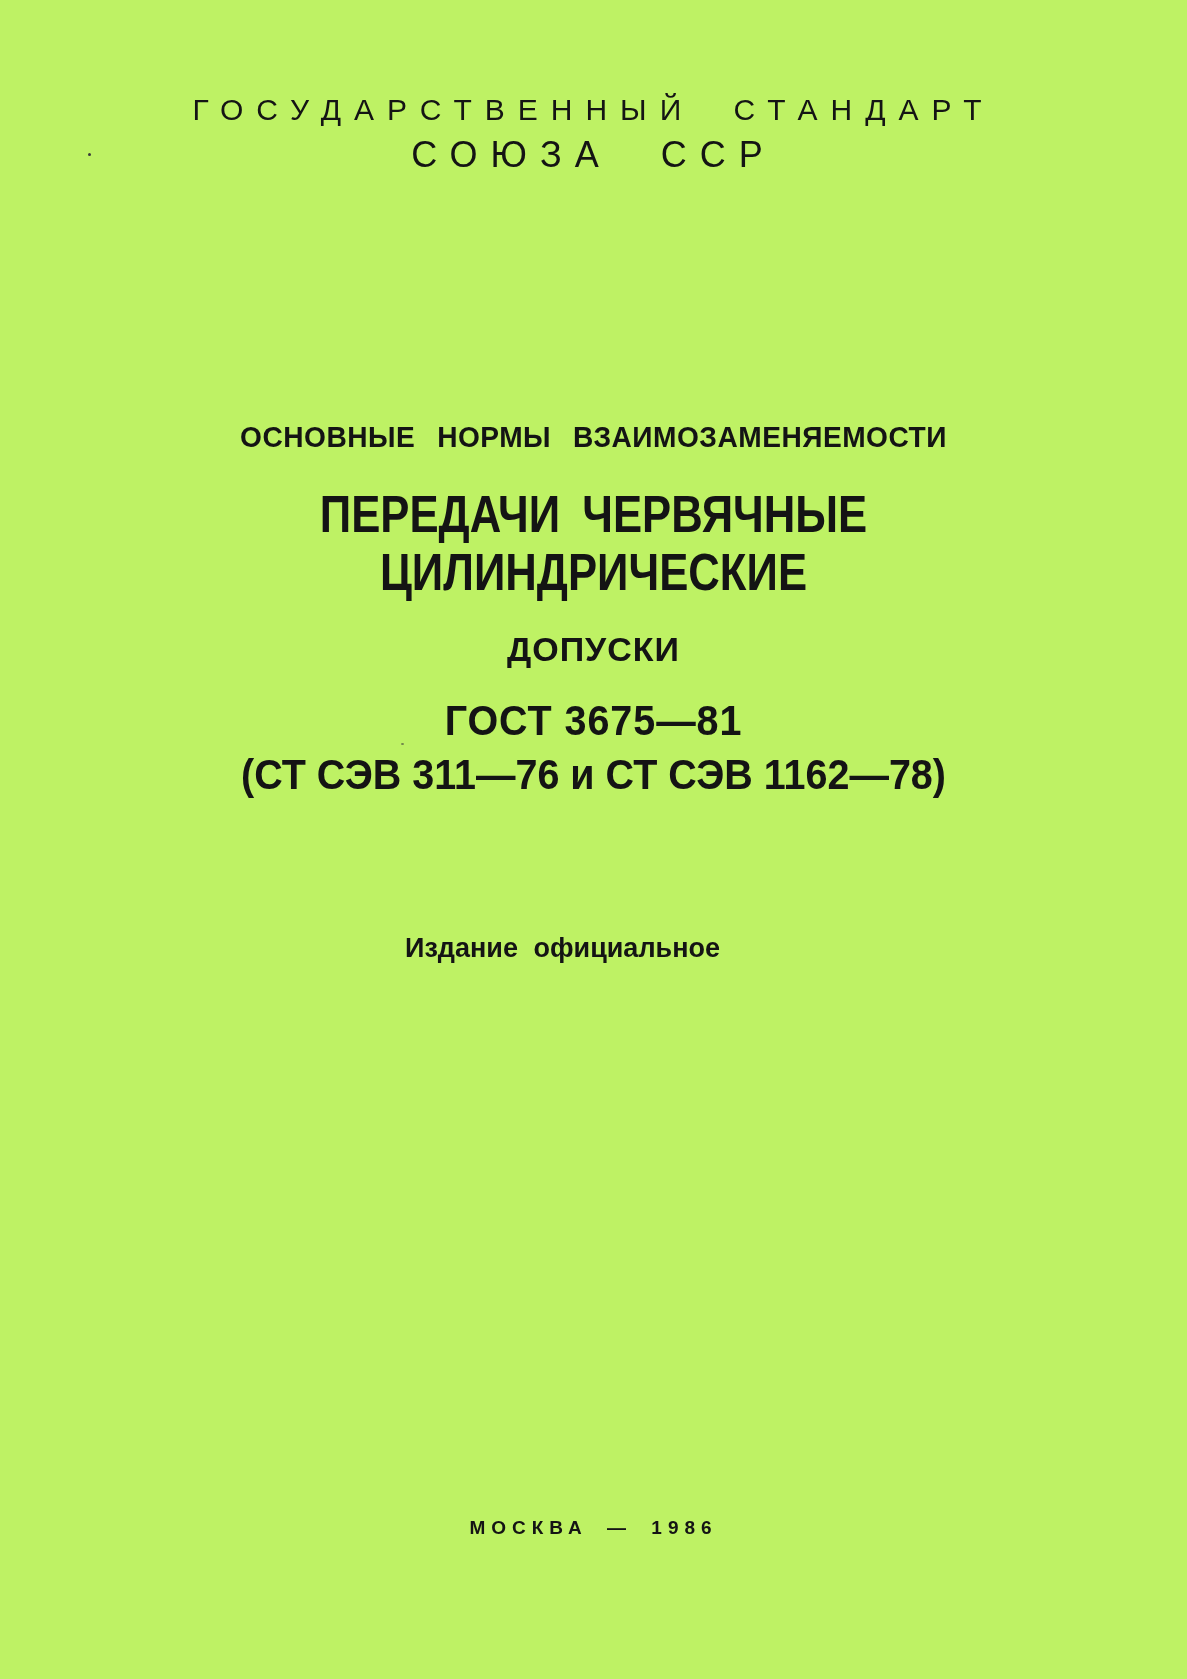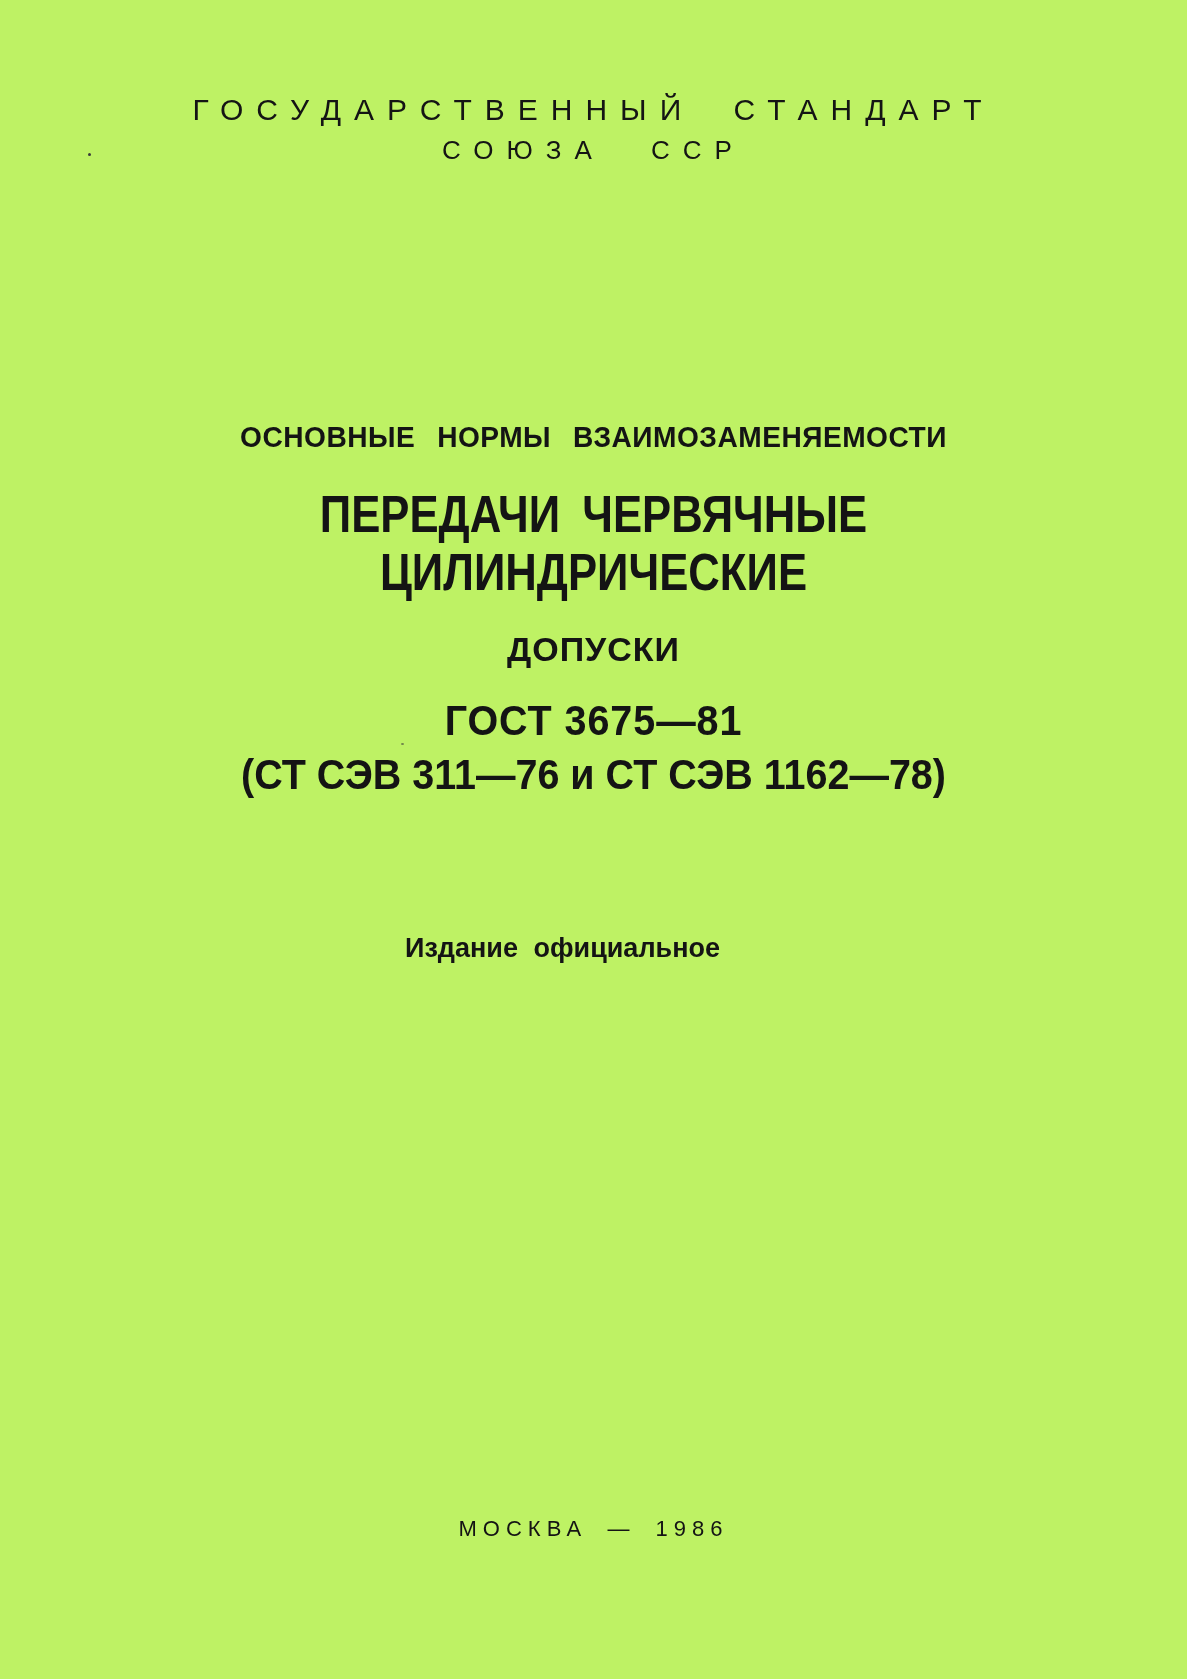--- a/index.html
+++ b/index.html
@@ -29,21 +29,21 @@
   
   .hdr1 {
     top: 95px;
     font-size: 30px;
     font-weight: 400;
     letter-spacing: 13px;
     word-spacing: 18px;
   }
   .hdr2 {
     top: 137px;
-    font-size: 26px;
+    font-size: 36px;
     font-weight: 400;
     letter-spacing: 13px;
     word-spacing: 26px;
   }
 
   
   .series {
     top: 423px;
     font-size: 29px;
     font-weight: 700;
@@ -91,22 +91,22 @@
   .edition {
     top: 935px;
     font-size: 27px;
     font-weight: 700;
     word-spacing: 8px;
     transform: translateX(-31px);
   }
 
   .imprint {
     top: 1518px;
-    font-size: 22px;
-    font-weight: 400;
+    font-size: 19px;
+    font-weight: 700;
     letter-spacing: 6px;
     word-spacing: 8px;
   }
 
   
   .speck {
     position: absolute;
     background: #3a3a3a;
     border-radius: 50%;
   }

